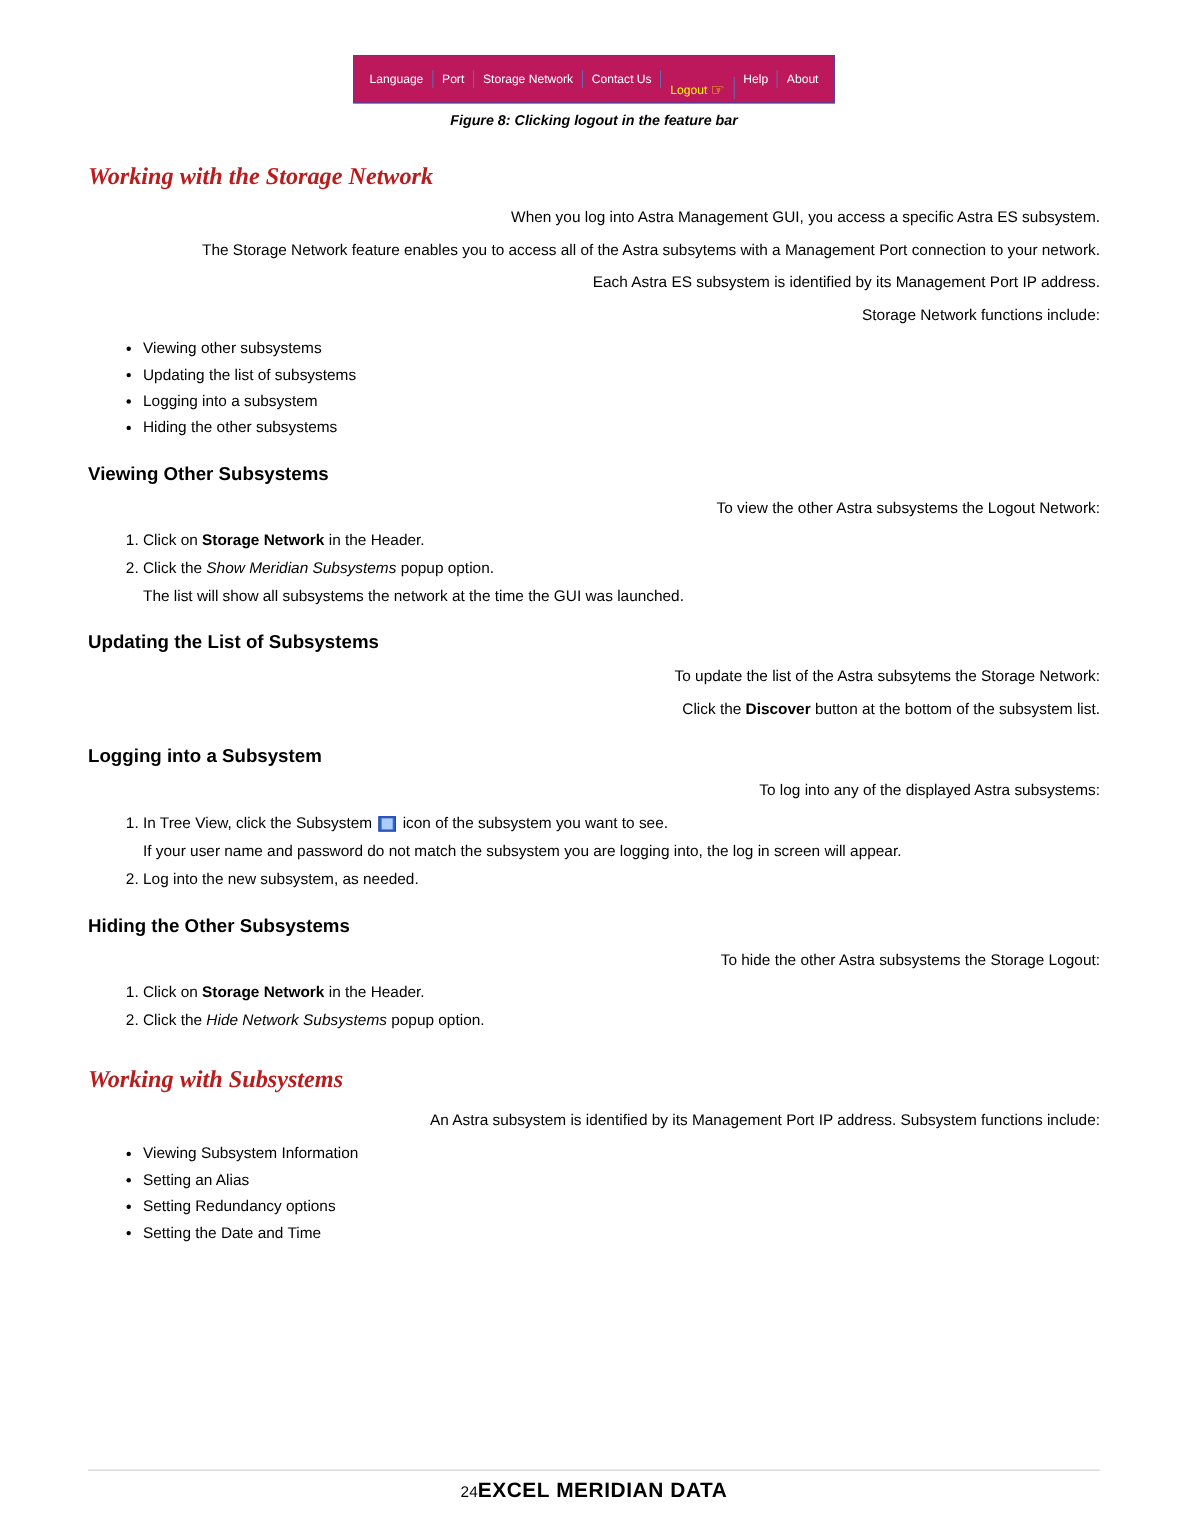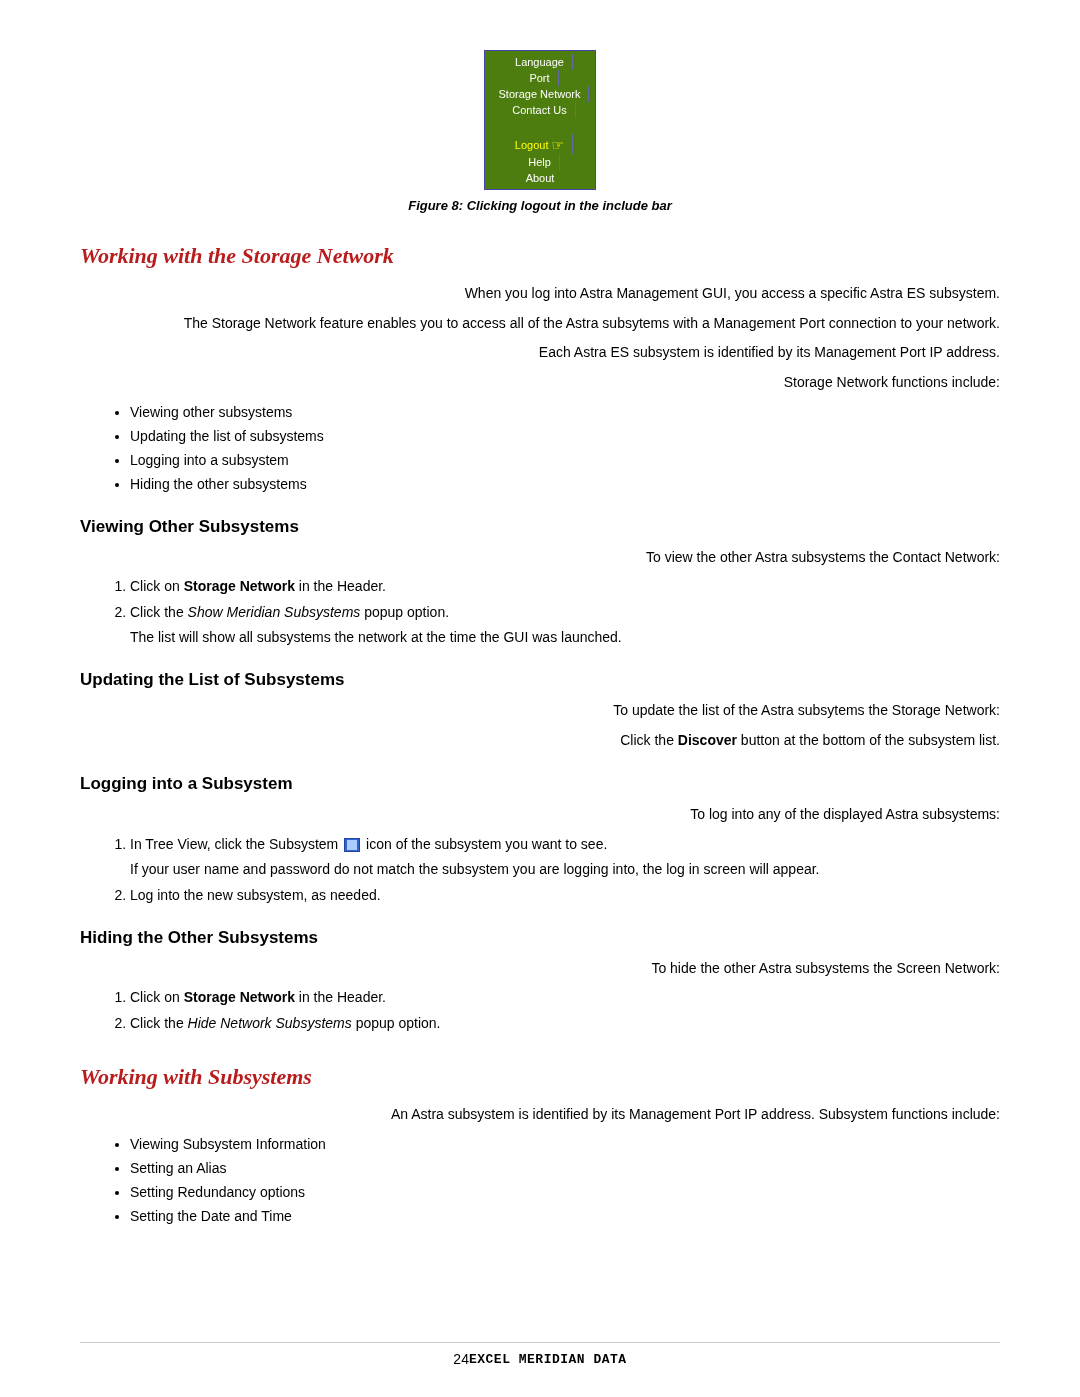--- a/index.html
+++ b/index.html
@@ -21,25 +21,24 @@
     
     .header-bar-section {
       text-align: center;
       margin-bottom: 8px;
       margin-top: 10px;
     }
 
     .nav-bar {
       display: inline-flex;
       align-items: center;
-      background: #4d7c0f;
+      background: #be185d;
       border: 1px solid #4444aa;
       padding: 3px 6px;
       gap: 0;
-      flex-direction: column;
     }
 
     .nav-bar-item {
       color: #ffffff;
       font-size: 11px;
       padding: 2px 8px;
       border-right: 1px solid #6666aa;
       cursor: pointer;
       white-space: nowrap;
     }
@@ -182,22 +181,21 @@
 
     .company-name {
       font-size: 13px;
       font-weight: bold;
       letter-spacing: 0.5px;
     }
 
     .company-name .small-caps {
       font-variant: small-caps;
       text-transform: uppercase;
-      font-size: 13px;
-      font-family: Liberation Mono, monospace;
+      font-size: 19px;
     }
   </style>
 </head>
 <body>
 
 <div class="page-content">
 
   <div class="header-bar-section">
     <div class="nav-bar">
       <div class="nav-bar-item">Language</div>
@@ -206,39 +204,39 @@
       <div class="nav-bar-item">Contact Us</div>
       <div class="nav-bar-item active">
         <span>Logout</span>
         <span class="cursor-icon">☞</span>
       </div>
       <div class="nav-bar-item">Help</div>
       <div class="nav-bar-item">About</div>
     </div>
   </div>
 
-  <div class="figure-caption">Figure 8: Clicking logout in the include bar</div>
+  <div class="figure-caption">Figure 8: Clicking logout in the feature bar</div>
 
 
   <h2 class="main-heading">Working with the Storage Network</h2>
 
   <p class="body-text">When you log into Astra Management GUI, you access a specific Astra ES subsystem.</p>
   <p class="body-text">The Storage Network feature enables you to access all of the Astra subsytems with a Management Port connection to your network.</p>
   <p class="body-text">Each Astra ES subsystem is identified by its Management Port IP address.</p>
   <p class="body-text">Storage Network functions include:</p>
 
   <ul class="bullet-list">
     <li>Viewing other subsystems</li>
     <li>Updating the list of subsystems</li>
     <li>Logging into a subsystem</li>
     <li>Hiding the other subsystems</li>
   </ul>
 
   <h3 class="sub-heading">Viewing Other Subsystems</h3>
-  <p class="body-text">To view the other Astra subsystems the Contact Network:</p>
+  <p class="body-text">To view the other Astra subsystems the Logout Network:</p>
 
   <ol class="numbered-list">
     <li>
       Click on <strong>Storage Network</strong> in the Header.
     </li>
     <li>
       Click the <em>Show Meridian Subsystems</em> popup option.
       <span class="sub-text">The list will show all subsystems the network at the time the GUI was launched.</span>
     </li>
   </ol>
@@ -258,21 +256,21 @@
       <span class="subsystem-icon"></span>
       icon of the subsystem you want to see.
       <span class="sub-text">If your user name and password do not match the subsystem you are logging into, the log in screen will appear.</span>
     </li>
     <li>
       Log into the new subsystem, as needed.
     </li>
   </ol>
 
   <h3 class="sub-heading">Hiding the Other Subsystems</h3>
-  <p class="body-text">To hide the other Astra subsystems the Screen Network:</p>
+  <p class="body-text">To hide the other Astra subsystems the Storage Logout:</p>
 
   <ol class="numbered-list">
     <li>
       Click on <strong>Storage Network</strong> in the Header.
     </li>
     <li>
       Click the <em>Hide Network Subsystems</em> popup option.
     </li>
   </ol>
 

